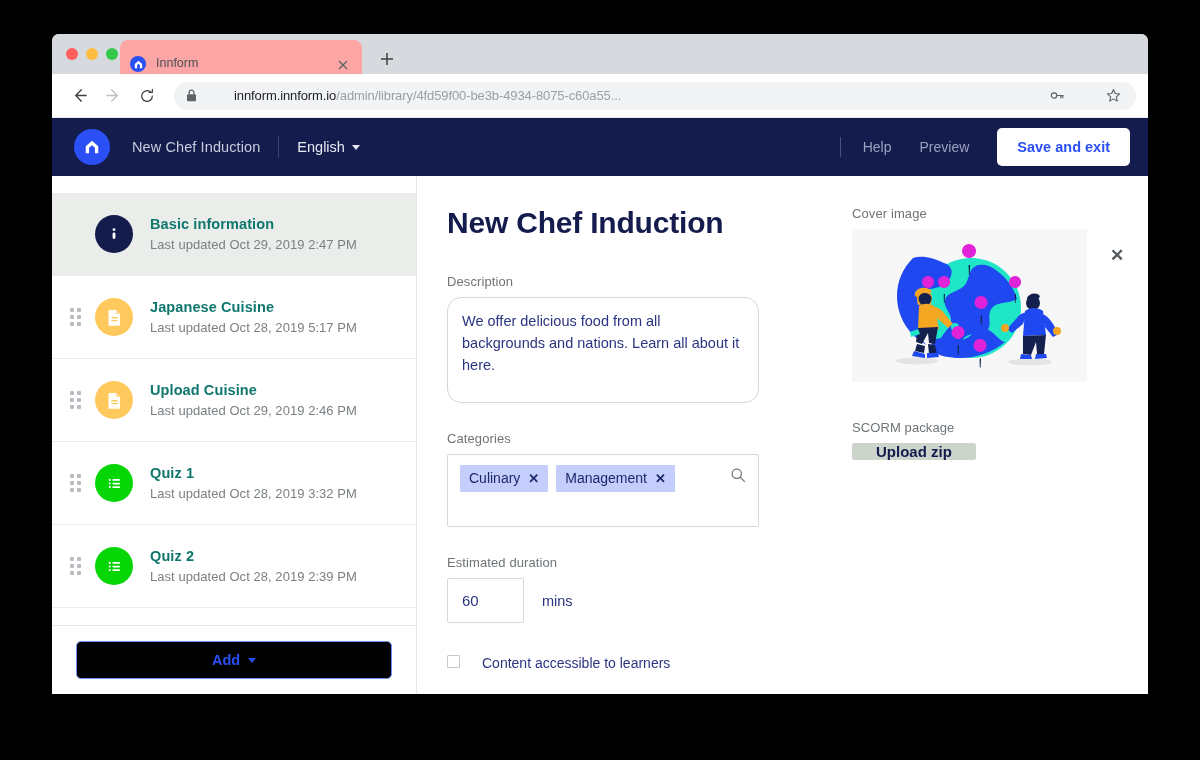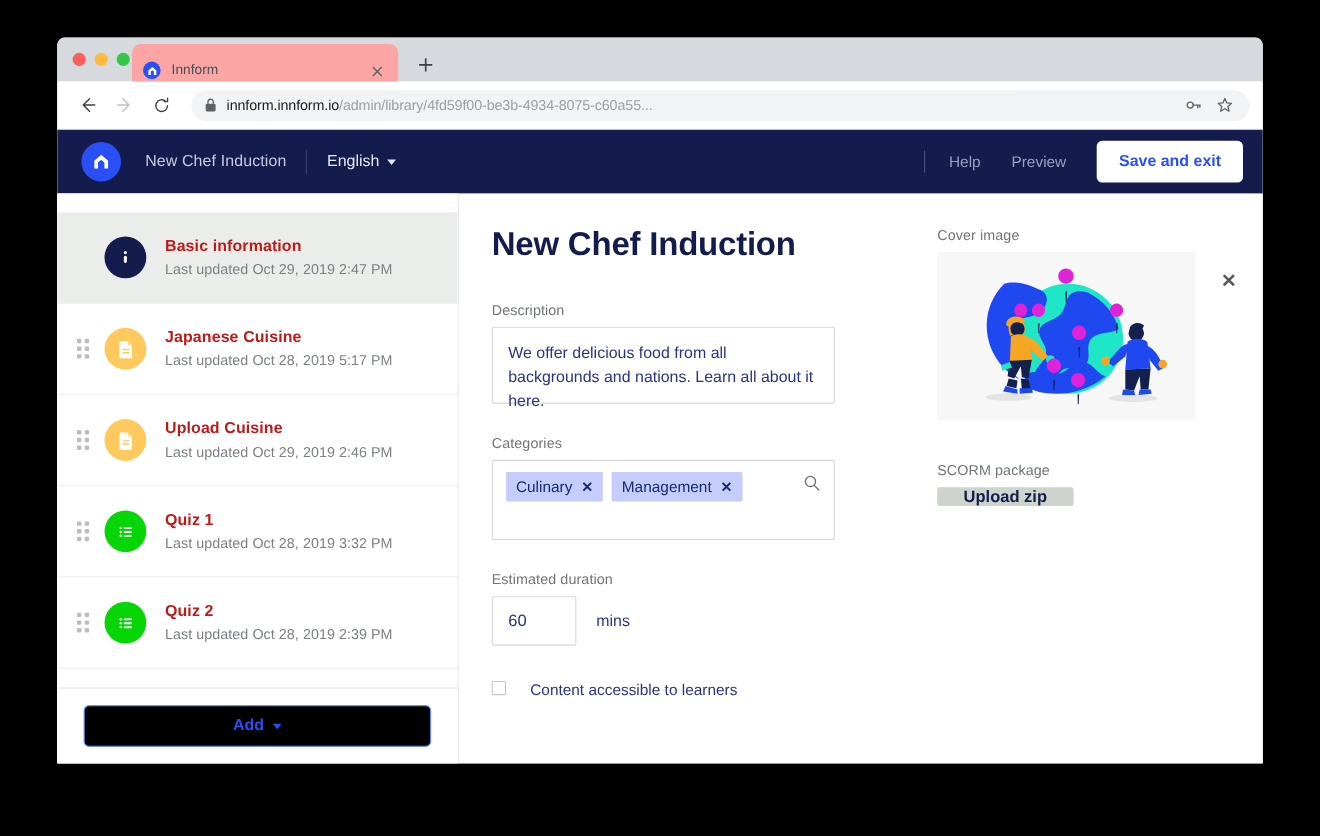--- a/index.html
+++ b/index.html
@@ -87,20 +87,21 @@
   .nav-btn.disabled { color: #bdc1c6; }
   #omnibox {
     flex: 1 1 auto;
     height: 28px;
     background: #f1f3f4;
     border-radius: 14px;
     display: flex; align-items: center;
     padding: 0 12px;
     margin-left: 8px;
     position: relative;
+    gap: 28px;
   }
   #lock-icon { flex: 0 0 auto; display: flex; align-items: center; margin-right: 9px; }
   #url-text {
     font-size: 13px; color: #9aa0a6;
     white-space: nowrap; overflow: hidden;
     flex: 1 1 auto;
     letter-spacing: -0.1px;
   }
   #url-text b { color: #202124; font-weight: 400; }
   .omni-icon {
@@ -205,21 +206,21 @@
     width: 38px; height: 38px; border-radius: 50%;
     flex: 0 0 38px;
     display: flex; align-items: center; justify-content: center;
     margin-left: 7px;
   }
   .icon-info { background: #141b4d; }
   .icon-doc  { background: #ffc95e; }
   .icon-quiz { background: #06d506; }
   .module-text { margin-left: 17px; }
   .module-title {
-    color: #b91c1c; font-size: 14.5px; font-weight: 700;
+    color: #0f766e; font-size: 14.5px; font-weight: 700;
     letter-spacing: 0.1px;
     margin-bottom: 5px;
   }
   .module-sub {
     color: #7b8084; font-size: 13px;
     letter-spacing: 0.05px;
   }
 
   #sidebar-footer {
     border-top: 1px solid #e4e6e8;
@@ -259,23 +260,23 @@
     letter-spacing: -0.2px;
     margin-bottom: 34px;
   }
   .field-label {
     font-size: 13px; color: #6f7478;
     margin-bottom: 8px;
     letter-spacing: 0.1px;
   }
   #description-box {
     border: 1px solid #d3dad2;
-    border-radius: 2px;
+    border-radius: 14px;
     width: 312px;
-    height: 70px;
+    height: 106px;
     padding: 12px 14px;
     font-size: 14.5px; color: #2b3480;
     line-height: 22px;
   }
   #categories-wrap { margin-top: 28px; }
   #categories-box {
     border: 1px solid #d3dad2;
     border-radius: 2px;
     width: 312px;
     height: 73px;

